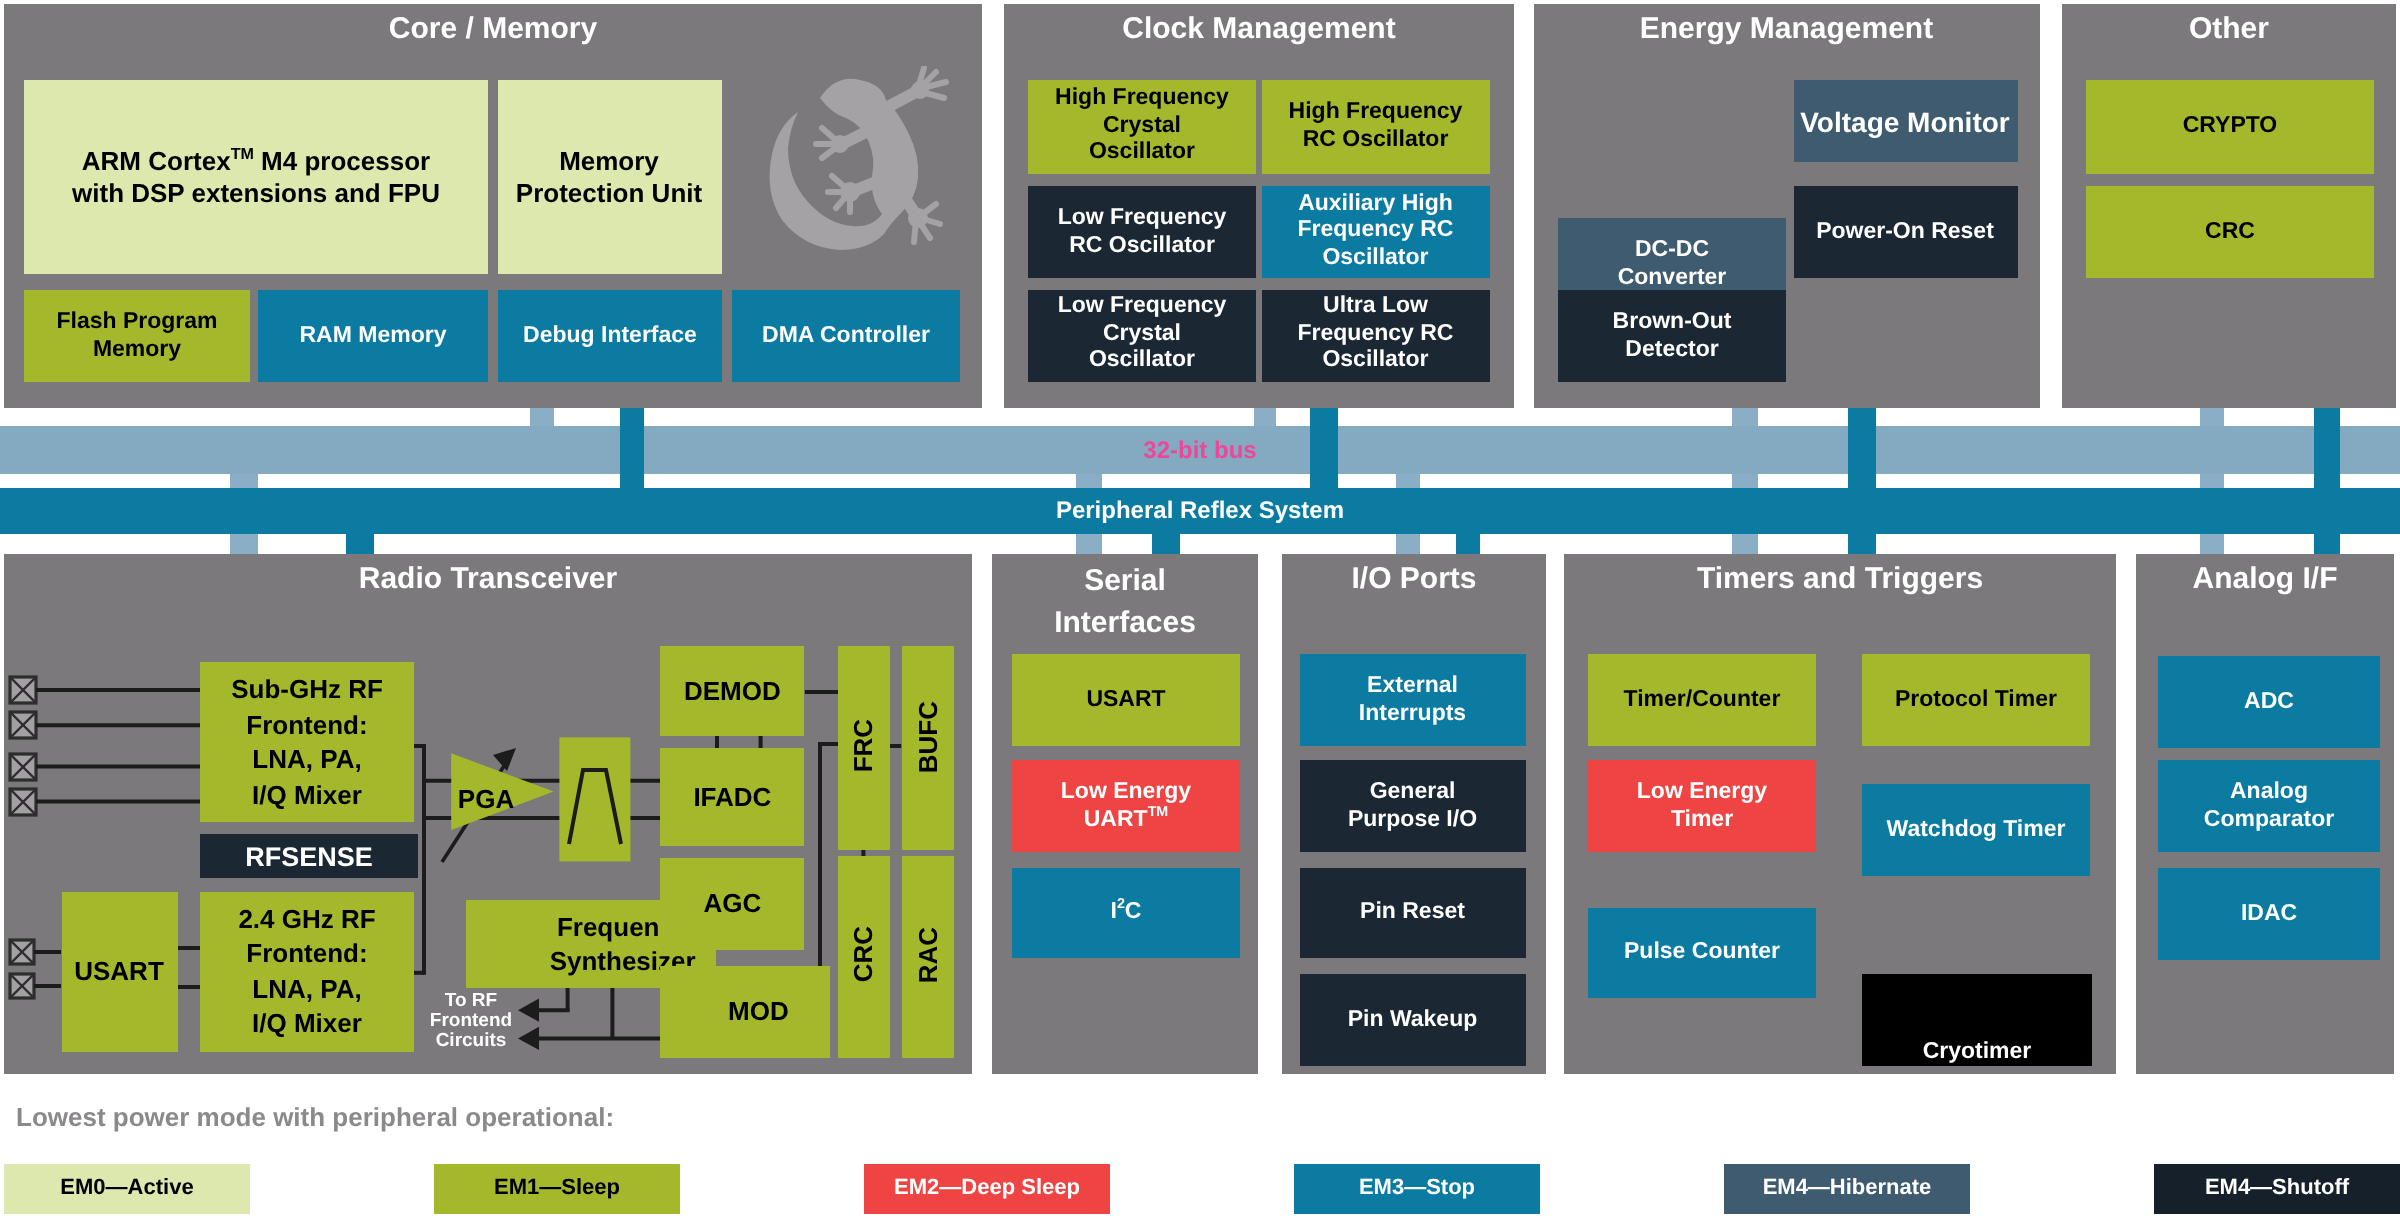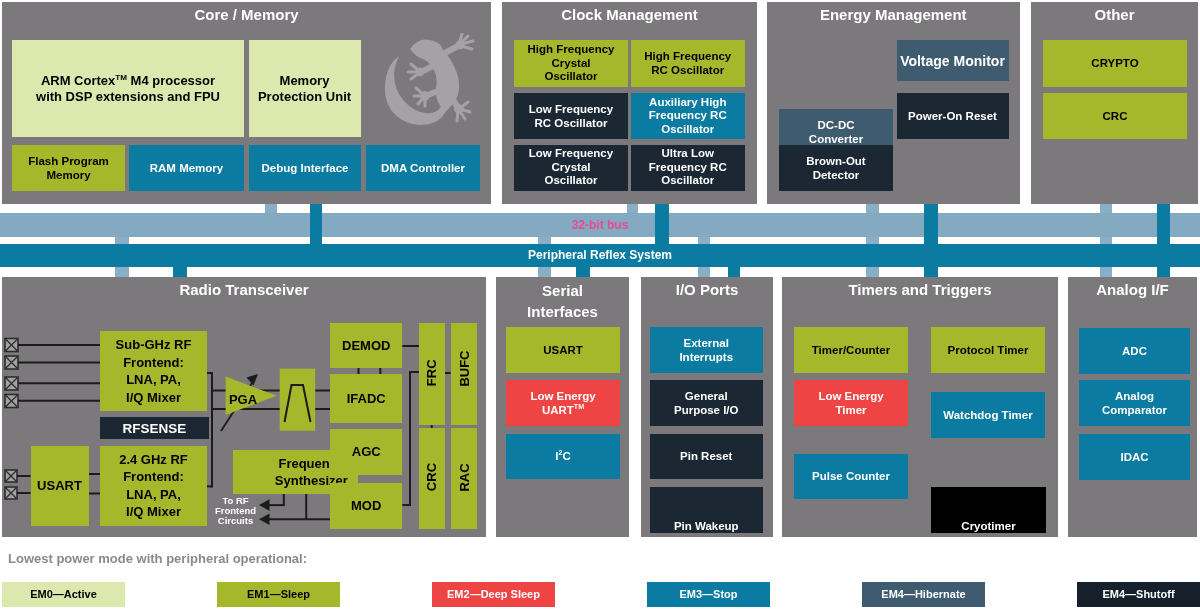--- a/index.html
+++ b/index.html
@@ -202,21 +202,21 @@
       </div>
 <div class="bx og" style="left:328px;top:46px;width:72.4px;height:45.4px;font-size:13px;line-height:16px;align-items:center;">
         <span>DEMOD</span>
       </div>
 <div class="bx og" style="left:328px;top:97.4px;width:72.4px;height:49px;font-size:13px;line-height:16px;">
         <span>IFADC</span>
       </div>
 <div class="bx og" style="left:328px;top:151.6px;width:72.4px;height:46px;font-size:13px;line-height:16px;">
         <span>AGC</span>
       </div>
-<div class="bx og" style="left:328px;top:205.9px;width:72.4px;height:46.4px;font-size:13px;line-height:16px;">
+<div class="bx og" style="left:328px;top:205.9px;width:72.4px;height:46.4px;font-size:13px;line-height:16px;padding-left:13px;">
         <span>MOD</span>
       </div>
 <div class="bx og" style="left:417.3px;top:46px;width:25.3px;height:101.6px;font-size:13px">
         <span style="transform:rotate(-90deg);white-space:nowrap">FRC</span>
       </div>
 <div class="bx og" style="left:448.6px;top:46px;width:26.2px;height:101.6px;font-size:13px">
         <span style="transform:rotate(-90deg);white-space:nowrap">BUFC</span>
       </div>
 <div class="bx og" style="left:417.3px;top:151px;width:25.3px;height:101px;font-size:13px">
         <span style="transform:rotate(-90deg);white-space:nowrap">CRC</span>
@@ -242,21 +242,21 @@
 <div class="ttl">I/O Ports</div>
 <div class="bx tl" style="left:9px;top:50px;width:112.5px;height:46px;font-size:11.5px;line-height:14px;">
         <span>External<br>Interrupts</span>
       </div>
 <div class="bx nv" style="left:9px;top:103px;width:112.5px;height:46px;font-size:11.5px;line-height:14px;">
         <span>General<br>Purpose I/O</span>
       </div>
 <div class="bx nv" style="left:9px;top:156.5px;width:112.5px;height:45.5px;font-size:11.5px;line-height:14.0px;">
         <span>Pin Reset</span>
       </div>
-<div class="bx nv" style="left:9px;top:209.5px;width:112.5px;height:46px;font-size:11.5px;line-height:14.0px;align-items:flex-end;">
+<div class="bx nv" style="left:9px;top:209.5px;width:112.5px;height:46px;font-size:11.5px;line-height:14.0px;">
         <span>Pin Wakeup</span>
       </div>
 </div>
 <div class="p" style="left:782px;top:277px;width:276px;height:260px">
 <div class="ttl">Timers and Triggers</div>
 <div class="bx og" style="left:12px;top:50px;width:114px;height:46px;font-size:11.5px;line-height:14.0px;">
         <span>Timer/Counter</span>
       </div>
 <div class="bx og" style="left:149px;top:50px;width:114px;height:46px;font-size:11.5px;line-height:14.0px;">
         <span>Protocol Timer</span>

